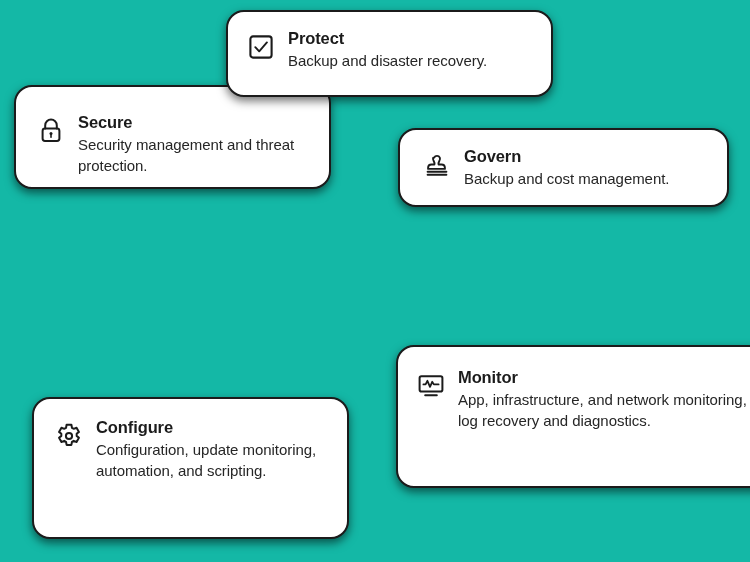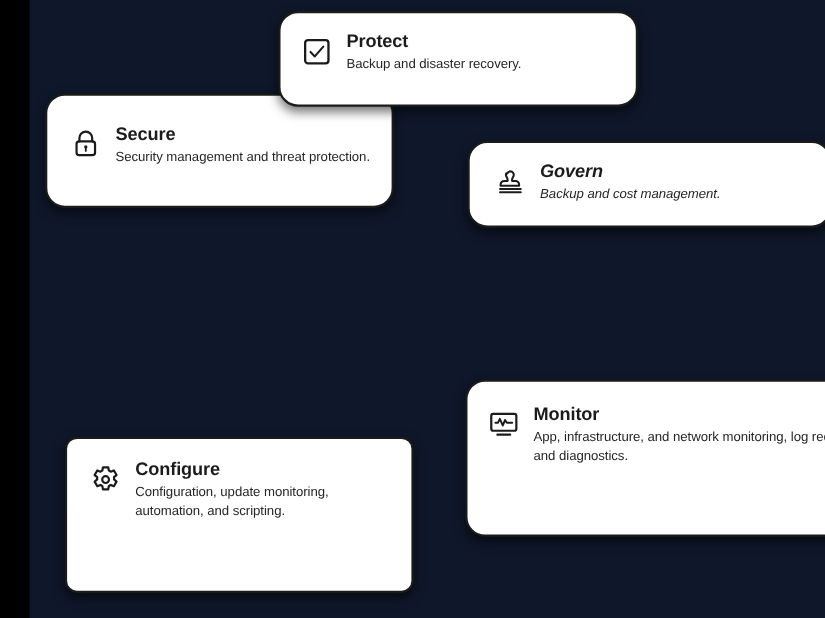--- a/index.html
+++ b/index.html
@@ -12,22 +12,21 @@
     height: 562px;
     position: relative;
     overflow: hidden;
     font-family: "Liberation Sans", sans-serif;
     -webkit-font-smoothing: antialiased;
   }
 
   #canvas {
     position: absolute;
     inset: 0;
-    background: #0f172a;
-    margin-left: 27px;
+    background: #14b8a6;
   }
 
   .card {
     position: absolute;
     box-sizing: border-box;
     background: #ffffff;
     border: 2.5px solid #1b1b1b;
     border-radius: 18px;
     box-shadow: 0 4px 10px rgba(0,0,0,0.55);
     display: flex;
@@ -59,34 +58,34 @@
     font-size: 16.5px;
     font-weight: bold;
     color: #1b1b1b;
     line-height: 1.25;
     letter-spacing: -0.1px;
     margin: 0 0 1px 0;
     white-space: nowrap;
   }
 
   .card-desc {
-    font-size: 12px;
+    font-size: 15px;
     font-weight: normal;
     color: #262626;
     line-height: 1.42;
     letter-spacing: -0.05px;
     margin: 0;
   }
 
   
   #card-protect   { left: 226px; top: 10px;  width: 327px; height: 87px;  z-index: 5; }
   #card-secure    { left: 14px;  top: 85px;  width: 317px; height: 104px; z-index: 4; }
-  #card-govern    { left: 398px; top: 128px; width: 331px; height: 79px;  z-index: 3; font-style: italic; }
+  #card-govern    { left: 398px; top: 128px; width: 331px; height: 79px;  z-index: 3; }
   #card-monitor   { left: 396px; top: 345px; width: 384px; height: 143px; z-index: 3; }
-  #card-configure { left: 32px;  top: 397px; width: 317px; height: 142px; z-index: 4; border-radius: 11px; }
+  #card-configure { left: 32px;  top: 397px; width: 317px; height: 142px; z-index: 4; }
 
   #card-protect .card-icon   { margin-top: 4px; }
   #card-secure .card-icon    { margin-top: 4px; }
   #card-govern .card-icon    { margin-top: 5px; }
   #card-monitor .card-icon   { margin-top: 4px; }
   #card-configure .card-icon { margin-top: 4px; }
 
   #card-protect   { padding-left: 18px; padding-top: 16px; }
   #card-secure    { padding-left: 20px; padding-top: 25px; }
   #card-govern    { padding-left: 22px; padding-top: 16px; }

